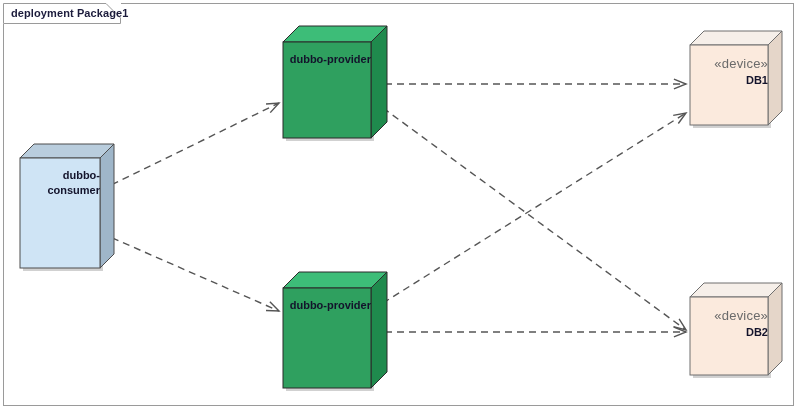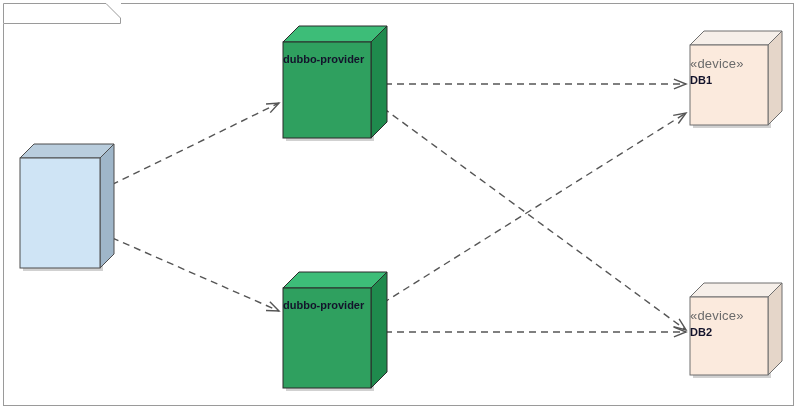--- a/index.html
+++ b/index.html
@@ -66,21 +66,21 @@
     position: absolute;
   }
   .node svg {
     position: absolute;
     left: 0;
     top: 0;
     overflow: visible;
   }
   .node-label {
     position: absolute;
-    text-align: left;
+    text-align: right;
     font-size: 11px;
     font-weight: bold;
     color: #13132b;
     line-height: 1.35;
     white-space: pre-line;
     pointer-events: none;
   }
   .stereotype {
     display: block;
     font-weight: normal;
@@ -93,20 +93,21 @@
 <body>
 
 <div id="canvas">
 
   <div id="frame"></div>
 
   <div id="frame-tab">
     <svg class="tab-shape" viewBox="0 0 118 21">
       <path d="M 0.5 0.5 L 103 0.5 L 117.5 15 L 117.5 20.5 L 0.5 20.5 Z" fill="#ffffff" stroke="#9a9a9a" stroke-width="1"></path>
     </svg>
+    <div id="frame-tab-label">deployment Package1</div>
   </div>
 
   <svg id="edges">
       <g>
         <line x1="101" y1="190" x2="279" y2="103" stroke="#555555" stroke-width="1.4" stroke-dasharray="7 5" fill="none"></line>
         <path d="M 270.271014387124 112.63352532410666 L 279 103 L 266.0361747027556 103.96914068252522" stroke="#555555" stroke-width="1.4" fill="none"></path>
       </g>
       <g>
         <line x1="101" y1="233" x2="279" y2="311" stroke="#555555" stroke-width="1.4" stroke-dasharray="7 5" fill="none"></line>
         <path d="M 266.0070777361452 310.57108153988645 L 279 311 L 269.8777531837768 301.73800167221424" stroke="#555555" stroke-width="1.4" fill="none"></path>
@@ -130,20 +131,22 @@
     </svg>
 
   <div id="node-layer">
       <div class="node" style="left: 18px; top: 142px; width: 100px; height: 130px;">
         <svg width="100" height="130">
           <rect x="5" y="19" width="80" height="110" fill="rgba(0,0,0,0.18)"></rect>
           <path d="M 2 16 L 16 2 L 96 2 L 82 16 Z" fill="#b9cddd" stroke="#4d4d4d" stroke-width="1"></path>
           <path d="M 82 16 L 96 2 L 96 112 L 82 126 Z" fill="#9fb6c9" stroke="#4d4d4d" stroke-width="1"></path>
           <rect x="2" y="16" width="80" height="110" fill="#cfe4f5" stroke="#4d4d4d" stroke-width="1"></rect>
         </svg>
+        <div class="node-label" style="left: 2px; top: 26px; width: 80px;">dubbo-
+consumer</div>
       </div>
       <div class="node" style="left: 281px; top: 24px; width: 110px; height: 118px;">
         <svg width="110" height="118">
           <rect x="5" y="21" width="88" height="96" fill="rgba(0,0,0,0.18)"></rect>
           <path d="M 2 18 L 18 2 L 106 2 L 90 18 Z" fill="#3dbd78" stroke="#2b2b2b" stroke-width="1"></path>
           <path d="M 90 18 L 106 2 L 106 98 L 90 114 Z" fill="#1f8a4d" stroke="#2b2b2b" stroke-width="1"></path>
           <rect x="2" y="18" width="88" height="96" fill="#2fa05f" stroke="#2b2b2b" stroke-width="1"></rect>
         </svg>
         <div class="node-label" style="left: 2px; top: 28px; width: 88px;">dubbo-provider</div>
       </div>

